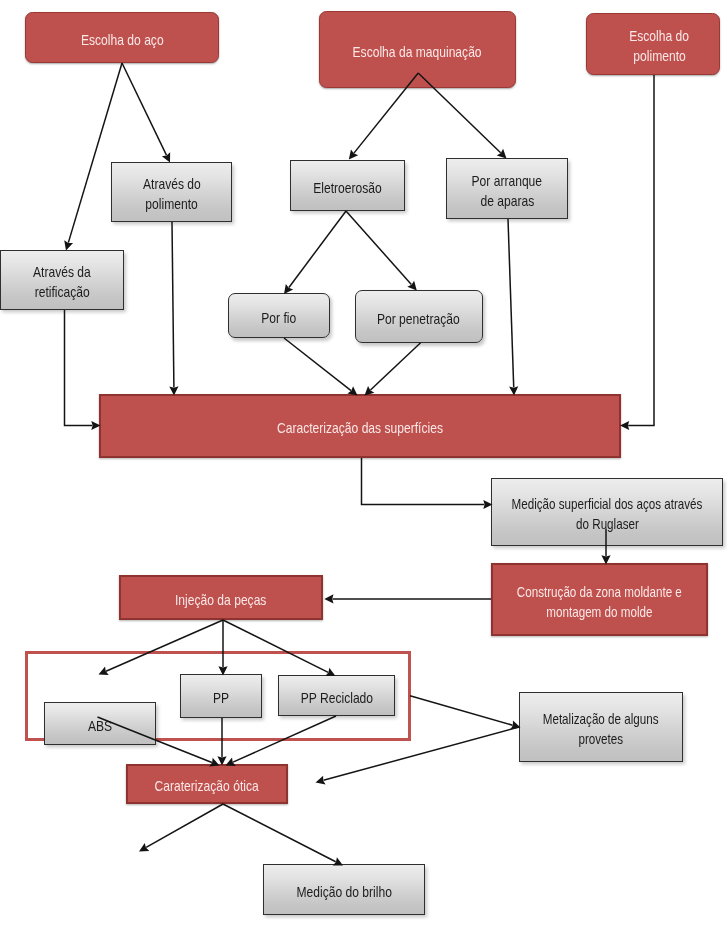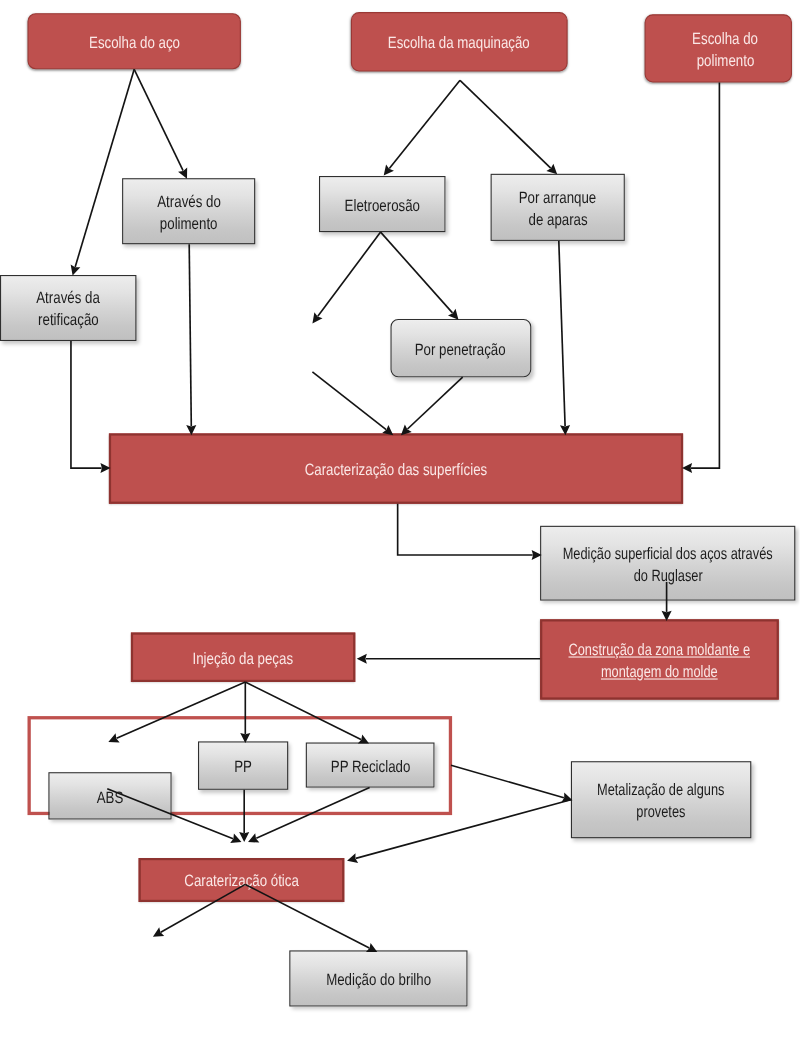--- a/index.html
+++ b/index.html
@@ -142,21 +142,21 @@
   </svg>
 
   <div class="group" style="left:24.8px;top:650.7px;width:386.6px;height:90px;"></div>
 
   <div class="node red rounded" style="left:25px;top:12px;width:194px;height:51px;">
     <span>
         <i>Escolha do aço</i>
       </span>
     </div>
 
-  <div class="node red rounded" style="left:319px;top:11px;width:197px;height:54px;justify-content:flex-end;">
+  <div class="node red rounded" style="left:319px;top:11px;width:197px;height:77px;justify-content:flex-end;">
     <span>
         <i>Escolha da maquinação</i>
       </span>
     </div>
 
   <div class="node red rounded" style="left:586px;top:13px;width:134px;height:62px;padding-left:13px;">
     <span>
         <i>Escolha do</i>
         <i>polimento</i>
       </span>
@@ -182,41 +182,46 @@
       </span>
     </div>
 
   <div class="node grey" style="left:446px;top:158px;width:122px;height:61px;">
     <span>
         <i>Por arranque</i>
         <i>de aparas</i>
       </span>
     </div>
 
+  <div class="node grey rounded" style="left:228px;top:293px;width:102px;height:45px;">
+    <span>
+        <i>Por fio</i>
+      </span>
+    </div>
 
   <div class="node grey rounded" style="left:354.5px;top:290.3px;width:128px;height:52.5px;">
     <span>
         <i>Por penetração</i>
       </span>
     </div>
 
   <div class="node red flat" style="left:99px;top:394px;width:522px;height:64px;">
     <span>
         <i>Caracterização das superfícies</i>
       </span>
     </div>
 
   <div class="node grey tight" style="left:491px;top:478px;width:232px;height:68px;">
     <span>
         <i>Medição superficial dos aços através</i>
         <i>do Ruglaser</i>
       </span>
     </div>
 
-  <div class="node red flat tight" style="left:491px;top:563px;width:217px;height:73px;text-decoration:underline;">
+  <div class="node red flat tight" style="left:491px;top:563px;width:217px;height:73px;">
     <span>
         <i>Construção da zona moldante e</i>
         <i>montagem do molde</i>
       </span>
     </div>
 
   <div class="node red flat" style="left:119px;top:575px;width:204px;height:45px;">
     <span>
         <i>Injeção da peças</i>
       </span>
@@ -240,21 +245,21 @@
       </span>
     </div>
 
   <div class="node grey tight" style="left:519px;top:692px;width:164px;height:70px;">
     <span>
         <i>Metalização de alguns</i>
         <i>provetes</i>
       </span>
     </div>
 
-  <div class="node red flat" style="left:126px;top:780px;width:187px;height:40px;">
+  <div class="node red flat" style="left:126px;top:764px;width:162px;height:40px;">
     <span>
         <i>Caraterização ótica</i>
       </span>
     </div>
 
 
   <div class="node grey" style="left:263px;top:864px;width:162px;height:51px;">
     <span>
         <i>Medição do brilho</i>
       </span>

